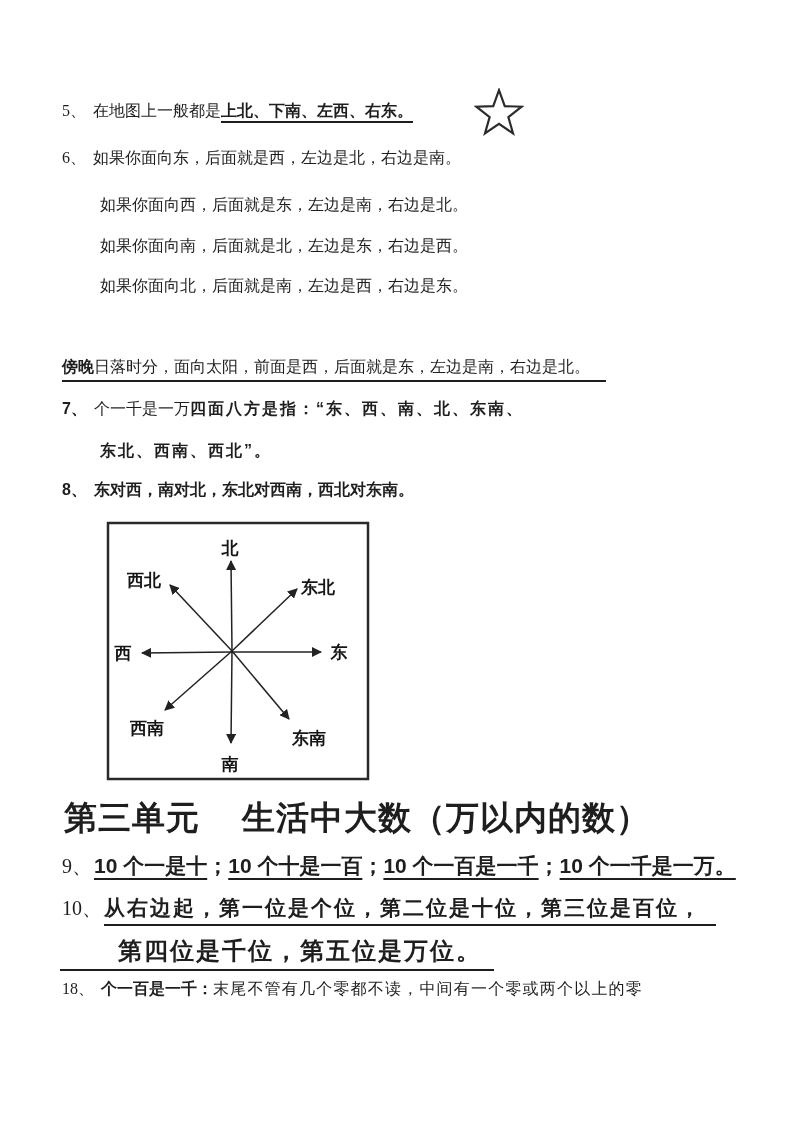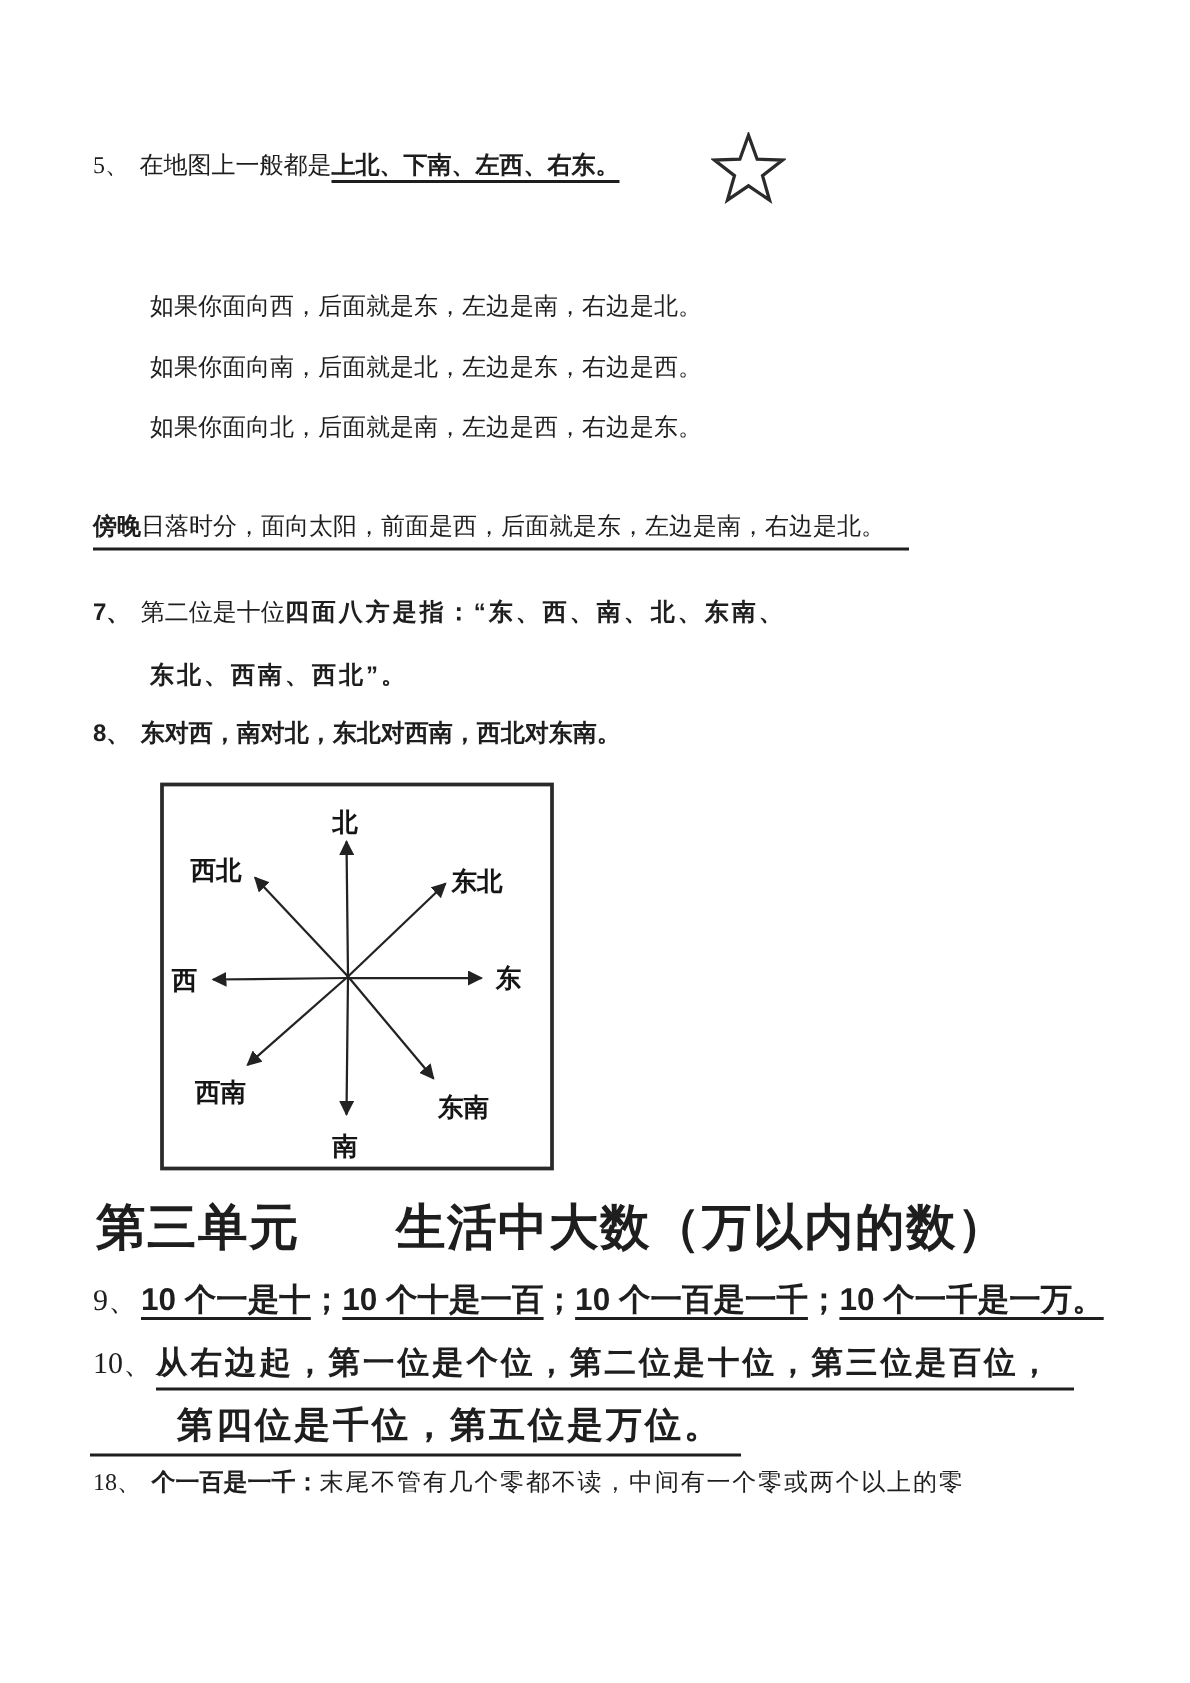--- a/index.html
+++ b/index.html
@@ -19,28 +19,28 @@
   .ub{display:inline-block;border-bottom:2px solid #1e1e1e;padding-bottom:3px;}
   .sp2{letter-spacing:2px;}
 
   #p5{left:62px;top:101px;}
   #p6a{left:62px;top:148px;}
   #p6b{left:100px;top:195px;}
   #p6c{left:100px;top:236px;}
   #p6d{left:100px;top:276px;font-family:Liberation Serif, serif;}
   #morning{left:62px;top:315px;}
   #morning .ub{padding-right:24px;}
-  #evening{left:62px;top:342px;}
+  #evening{left:62px;top:357px;}
   #evening .ub{padding-right:16px;}
   #p7a{left:62px;top:399px;}
   #p7b{left:100px;top:441px;}
   #p8{left:62px;top:480px;}
   #compass{position:absolute;left:106px;top:521px;}
   #heading{left:64px;top:797px;font-size:33px;letter-spacing:1px;}
-  #heading .gap{margin-left:64px;}
+  #heading .gap{margin-left:42px;}
   #p9{left:62px;top:853px;font-size:21px;}
   #p9 .num{font-size:20px;margin-right:2px;}
   #p10a{left:62px;top:895px;font-size:21px;text-align:center;}
   #p10a .ub{padding-right:14px;letter-spacing:2px;}
   #p10a .num{font-size:20px;margin-right:2px;}
   #p10b{left:60px;top:936px;font-size:24px;}
   #p10b .ub{padding-left:58px;padding-right:12px;letter-spacing:2px;}
   #p11{left:62px;top:979px;}
   #p11 .rest{letter-spacing:1.2px;}
   #star{position:absolute;left:474px;top:88px;}
@@ -55,36 +55,39 @@
 <div class="page">
 
   <div class="line" id="p5">
     <span class="num">5、</span><span>在地图上一般都是</span><span class="b u">上北、下南、左西、右东。</span>
   </div>
 
   <svg id="star" width="50" height="50" viewBox="0 0 46 44">
     <path d="M23,1 L28.3,15.7 L43.9,16.2 L31.6,25.8 L35.9,40.8 L23,32 L10.1,40.8 L14.4,25.8 L2.1,16.2 L17.7,15.7 Z" fill="none" stroke="#2b2b2b" stroke-width="2" stroke-linejoin="miter"></path>
   </svg>
 
+  <div class="line" id="p6a">
+    <span class="num">6、</span><span>如果你面向东，后面就是西，左边是北，右边是南。</span>
+  </div>
   <div class="line" id="p6c">
     <span>如果你面向南，后面就是北，左边是东，右边是西。</span>
   </div>
   <div class="line" id="p6b">
     <span>如果你面向西，后面就是东，左边是南，右边是北。</span>
   </div>
   <div class="line" id="p6d">
     <span>如果你面向北，后面就是南，左边是西，右边是东。</span>
   </div>
 
   <div class="line" id="evening">
     <span class="ub"><span class="b">傍晚</span><span>日落时分，面向太阳，前面是西，后面就是东，左边是南，右边是北。</span></span>
   </div>
 
   <div class="line" id="p7a">
-    <span class="num b">7、</span><span>第二位是十位</span><span class="b sp2">四面八方是指：“东、西、南、北、东南、</span>
+    <span class="num b">7、</span><span>个一千是一万</span><span class="b sp2">四面八方是指：“东、西、南、北、东南、</span>
   </div>
   <div class="line" id="p7b">
     <span class="b sp2">东北、西南、西北”。</span>
   </div>
 
   <div class="line" id="p8">
     <span class="num b">8、</span><span class="b">东对西，南对北，东北对西南，西北对东南。</span>
   </div>
 
   <svg id="compass" width="264" height="261" viewBox="0 0 264 261">

